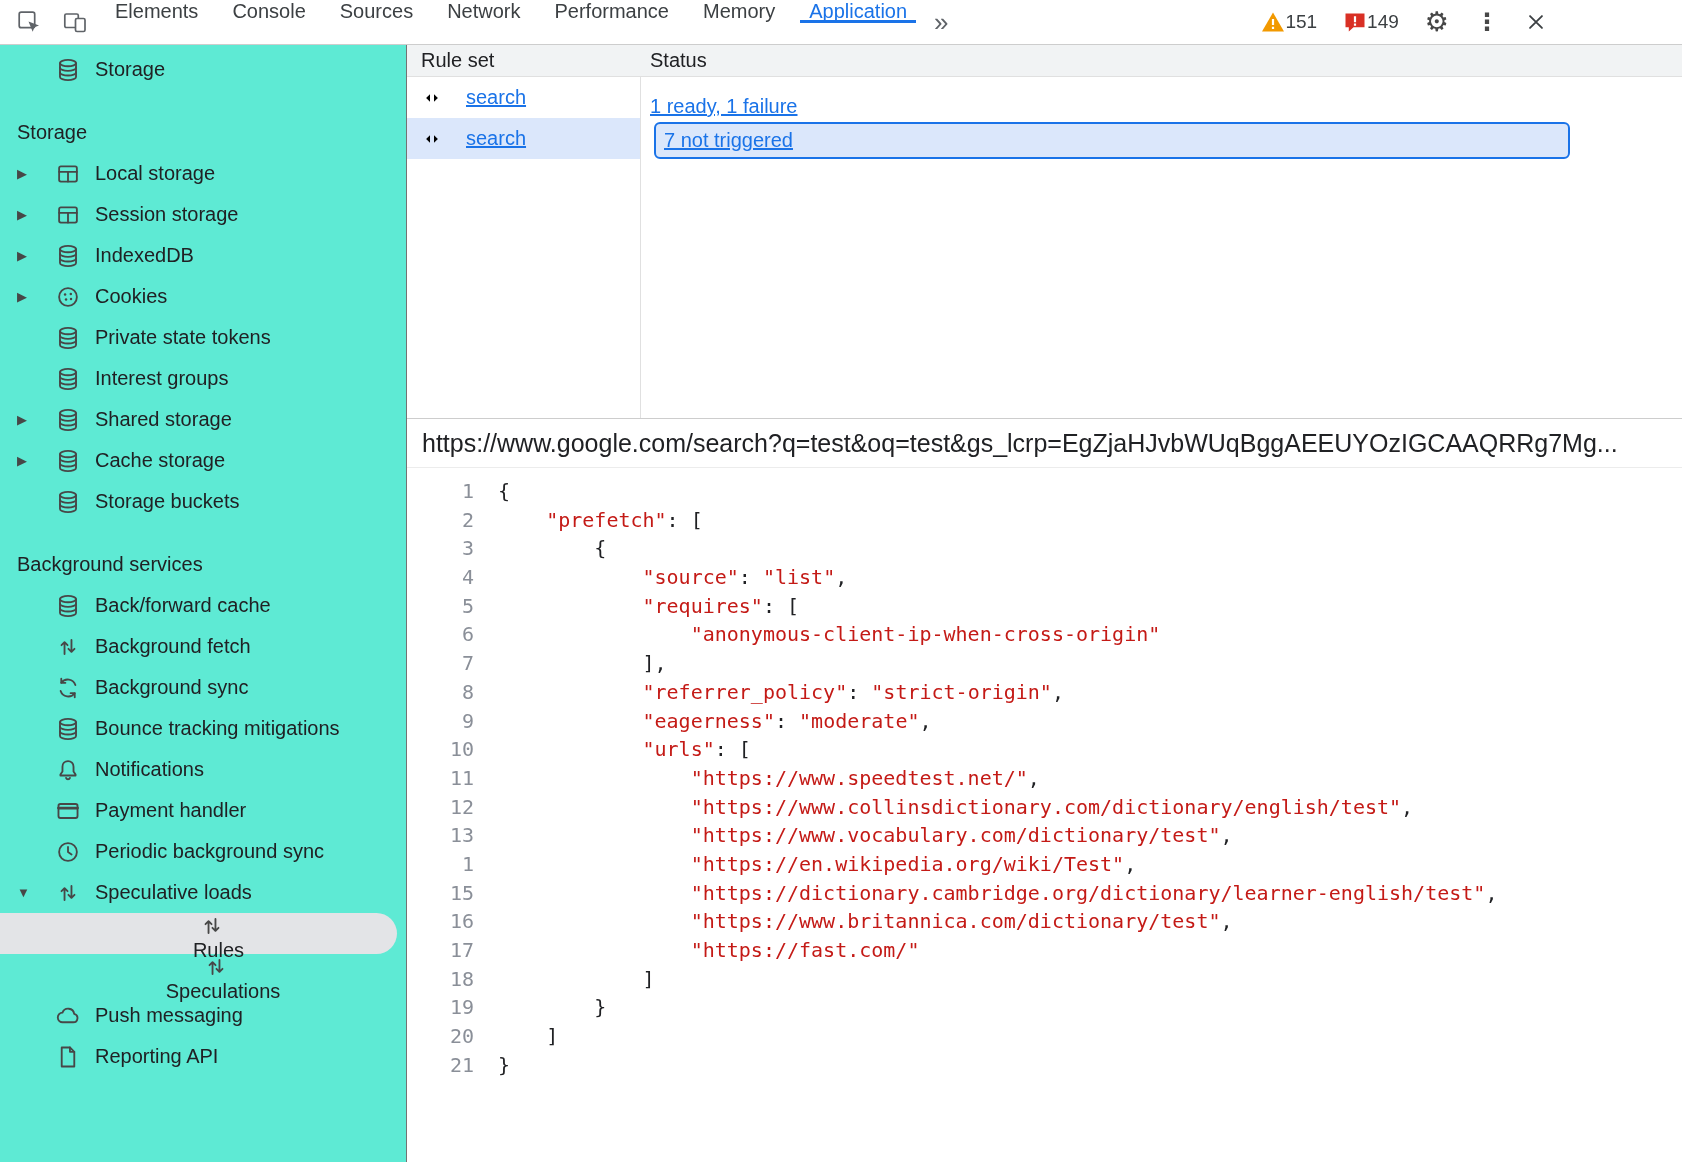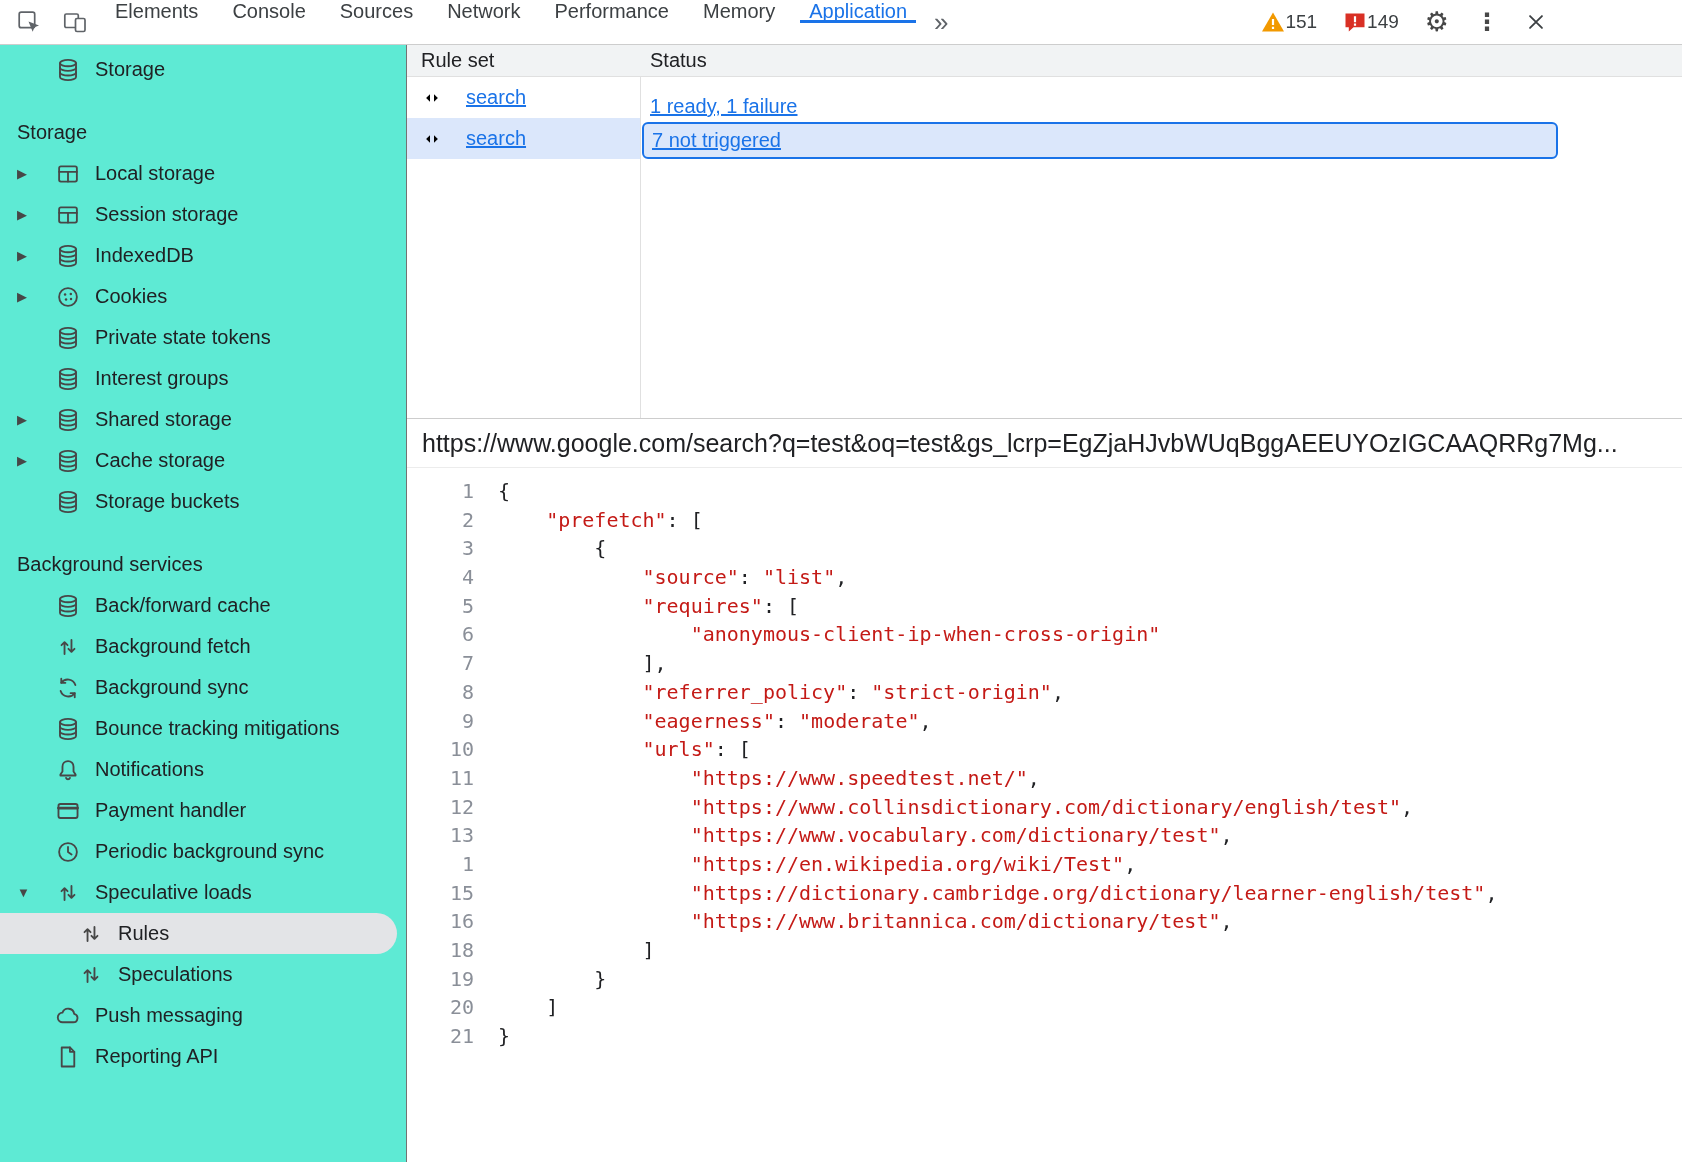--- a/index.html
+++ b/index.html
@@ -37,37 +37,37 @@
   .glyph.kebab{font-size:24px;font-weight:bold;}
   .closebtn svg{width:22px;height:22px;stroke:#3c4043;}
 
   
   .content{flex:1;display:flex;min-height:0;}
   .sidebar{width:407px;min-width:407px;border-right:1px solid #737373;overflow:hidden;padding-top:4px;background:#5eead4;}
   .side-item{height:41px;display:flex;align-items:center;padding-left:17px;font-size:20px;color:var(--text);cursor:default;}
   .side-item .expander{width:38px;flex:none;font-size:13px;color:#474747;}
   .side-item .icon{width:26px;height:26px;flex:none;margin-right:14px;color:var(--icon-gray);display:inline-flex;}
   .icon svg{width:100%;height:100%;display:block;fill:none;stroke:currentColor;stroke-width:1.7;stroke-linecap:round;stroke-linejoin:round;}
-  .side-item.nested{padding-left:40px;}
+  .side-item.nested{padding-left:40px;flex-direction:column;}
   .side-item.selected{background:var(--sidebar-selected);width:397px;border-radius:0 21px 21px 0;}
   .side-header{height:41px;display:flex;align-items:center;padding-left:17px;font-size:20px;color:var(--text);margin-top:22px;}
 
   
   .main{flex:1;display:flex;flex-direction:column;min-width:0;background:#fff;}
   .rules-table{height:374px;min-height:374px;position:relative;border-bottom:1px solid #cdcdcd;}
   .col-divider{position:absolute;left:233px;top:0;bottom:0;width:1px;background:#e0e0e0;}
   .thead{height:32px;background:var(--header-bg);border-bottom:1px solid #e0e0e0;display:flex;align-items:center;font-size:20px;color:var(--text);position:relative;z-index:1;}
   .th-rule{width:233px;padding-left:14px;}
   .th-status{padding-left:10px;}
   .trow{height:41px;display:flex;align-items:stretch;font-size:20px;position:relative;z-index:1;}
   .cell-rule{width:233px;display:flex;align-items:center;gap:23px;padding-left:14px;}
   .trow.selected .cell-rule{background:var(--selected-row);}
   .cell-status-wrap{flex:1;display:flex;align-items:flex-end;}
   .status-box{padding-left:10px;display:flex;align-items:center;}
-  .status-box.focused{width:916px;height:37px;margin-left:2px;background:var(--selected-row);border:2px solid var(--accent);border-radius:6px;padding-left:8px;}
+  .status-box.focused{width:916px;height:37px;margin-left:14px;background:var(--selected-row);border:2px solid var(--accent);border-radius:6px;padding-left:8px;}
   .link{color:var(--link);text-decoration:underline;cursor:pointer;white-space:nowrap;}
   .ruleset-icon{width:22px;height:22px;display:inline-flex;color:#3c4043;flex:none;}
   .ruleset-icon svg{stroke-width:2;}
 
   
   .url-row{height:49px;min-height:49px;display:flex;align-items:center;padding-left:15px;font-size:25px;color:var(--text);border-bottom:1px solid #ececec;white-space:nowrap;overflow:hidden;}
   .code{flex:1;overflow:hidden;padding-top:9px;font-family:"DejaVu Sans Mono","Liberation Mono",monospace;font-size:20px;}
   .code-line{display:flex;height:28.7px;line-height:28.7px;white-space:pre;}
   .ln{width:75px;flex:none;text-align:right;padding-right:8px;color:var(--line-number);}
   .code-text{padding-left:16px;color:var(--text);}
@@ -438,20 +438,21 @@
             <div class="code-line"><span class="ln">7</span><span class="code-text">            ],</span></div>
             <div class="code-line"><span class="ln">8</span><span class="code-text">            <span class="str">"referrer_policy"</span>: <span class="str">"strict-origin"</span>,</span></div>
             <div class="code-line"><span class="ln">9</span><span class="code-text">            <span class="str">"eagerness"</span>: <span class="str">"moderate"</span>,</span></div>
             <div class="code-line"><span class="ln">10</span><span class="code-text">            <span class="str">"urls"</span>: [</span></div>
             <div class="code-line"><span class="ln">11</span><span class="code-text">                <span class="str">"https://www.speedtest.net/"</span>,</span></div>
             <div class="code-line"><span class="ln">12</span><span class="code-text">                <span class="str">"https://www.collinsdictionary.com/dictionary/english/test"</span>,</span></div>
             <div class="code-line"><span class="ln">13</span><span class="code-text">                <span class="str">"https://www.vocabulary.com/dictionary/test"</span>,</span></div>
             <div class="code-line"><span class="ln">1</span><span class="code-text">                <span class="str">"https://en.wikipedia.org/wiki/Test"</span>,</span></div>
             <div class="code-line"><span class="ln">15</span><span class="code-text">                <span class="str">"https://dictionary.cambridge.org/dictionary/learner-english/test"</span>,</span></div>
             <div class="code-line"><span class="ln">16</span><span class="code-text">                <span class="str">"https://www.britannica.com/dictionary/test"</span>,</span></div>
+            <div class="code-line"><span class="ln">17</span><span class="code-text">                <span class="str">"https://fast.com/"</span></span></div>
             <div class="code-line"><span class="ln">18</span><span class="code-text">            ]</span></div>
             <div class="code-line"><span class="ln">19</span><span class="code-text">        }</span></div>
             <div class="code-line"><span class="ln">20</span><span class="code-text">    ]</span></div>
             <div class="code-line"><span class="ln">21</span><span class="code-text">}</span></div>
           </div>
       </div>
     </div>
   </div>
 
 </div>

